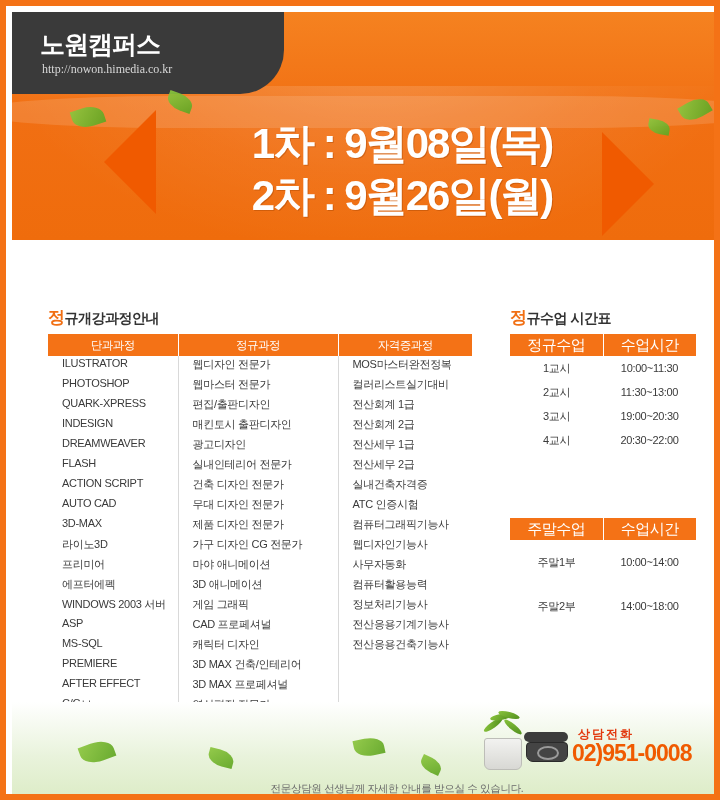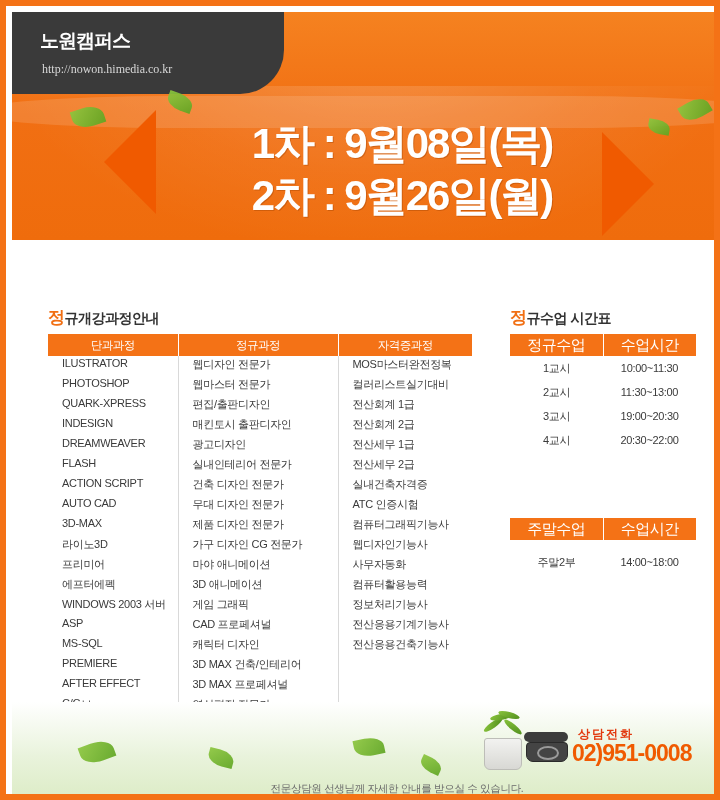--- a/index.html
+++ b/index.html
@@ -53,21 +53,21 @@
     position: absolute;
     left: 0; top: 0;
     width: 272px; height: 82px;
     background: #3a3a3a;
     border-bottom-right-radius: 44px;
   }
   .logo-title {
     position: absolute;
     left: 28px; top: 16px;
     color: #ffffff;
-    font-size: 19px;
+    font-size: 25px;
     font-weight: bold;
     letter-spacing: -1px;
   }
   .logo-url {
     position: absolute;
     left: 30px; top: 50px;
     color: #d8d8d8;
     font-size: 12px;
     font-family: "Liberation Serif", serif;
   }
@@ -470,20 +470,24 @@
             <col style="width:93px">
           </colgroup>
         <thead>
           <tr>
             <th>주말수업</th>
             <th>수업시간</th>
           </tr>
         </thead>
         <tbody id="weekend-body">
             <tr>
+              <td>주말1부</td>
+              <td>10:00~14:00</td>
+            </tr>
+            <tr>
               <td>주말2부</td>
               <td>14:00~18:00</td>
             </tr>
           </tbody>
       </table>
     </div>
 
     <div class="footer">
       <div class="leaf f-leaf a"></div>
       <div class="leaf f-leaf b"></div>

